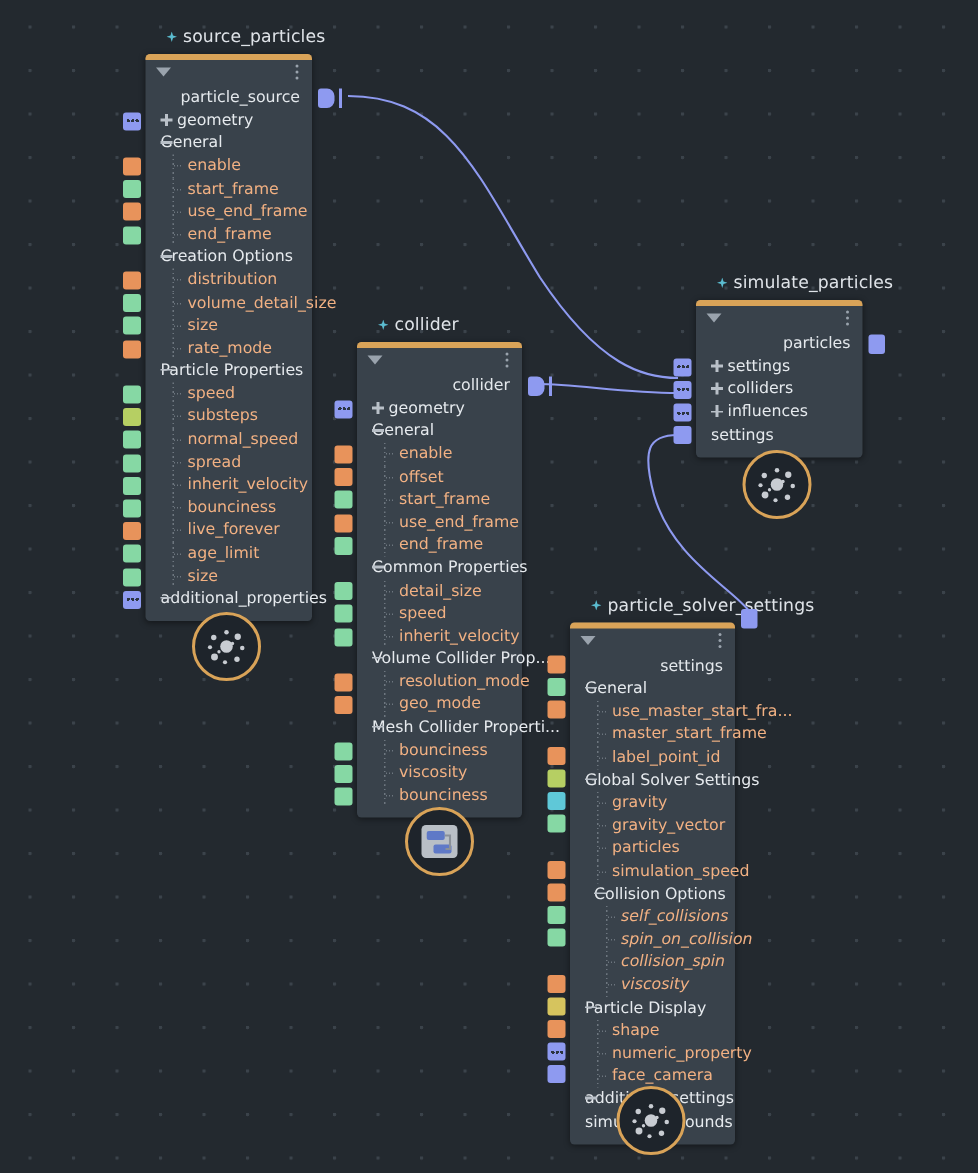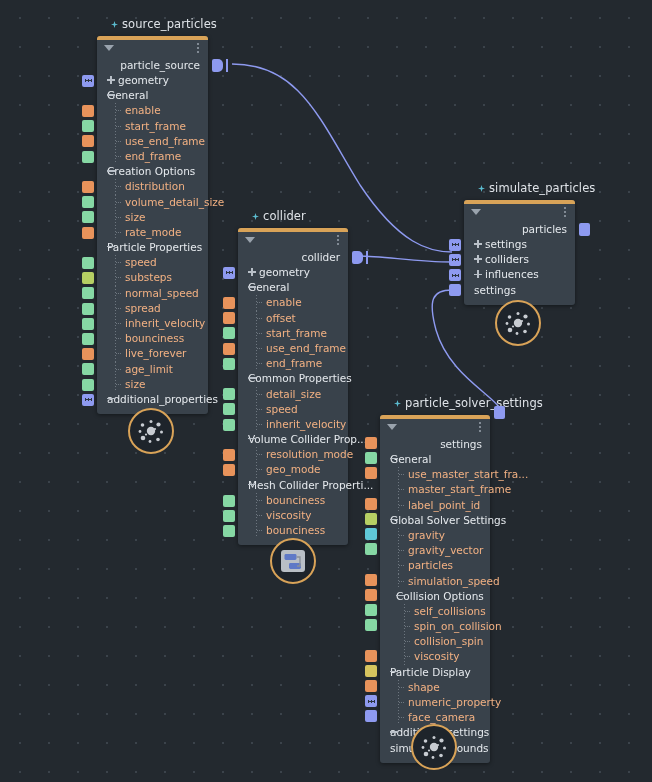--- a/index.html
+++ b/index.html
@@ -80,21 +80,21 @@
     height:15.2px;
     font-size:10.5px;
     line-height:15.2px;
     color:#f0b98a;
     box-sizing:border-box;
     white-space:nowrap;
   }
   .row.group{color:#e6eaee;padding-left:10px;}
   .row.grp2{color:#e6eaee;padding-left:16px;}
   .row.leaf{color:#f2b183;padding-left:28px;}
-  .row.leaf2{color:#f2b183;padding-left:34px;}
+  .row.leaf2{color:#f2b183;padding-left:34px;font-style:italic;}
   .row.plain{color:#e6eaee;padding-left:10px;}
 
   .gsign{
     position:absolute;left:10px;top:6px;
     width:8px;height:1.4px;background:#b9c0c8;
   }
   .gsign.g2{left:16px;}
   .psign{
     position:absolute;left:10px;top:3px;width:8px;height:8px;
   }

